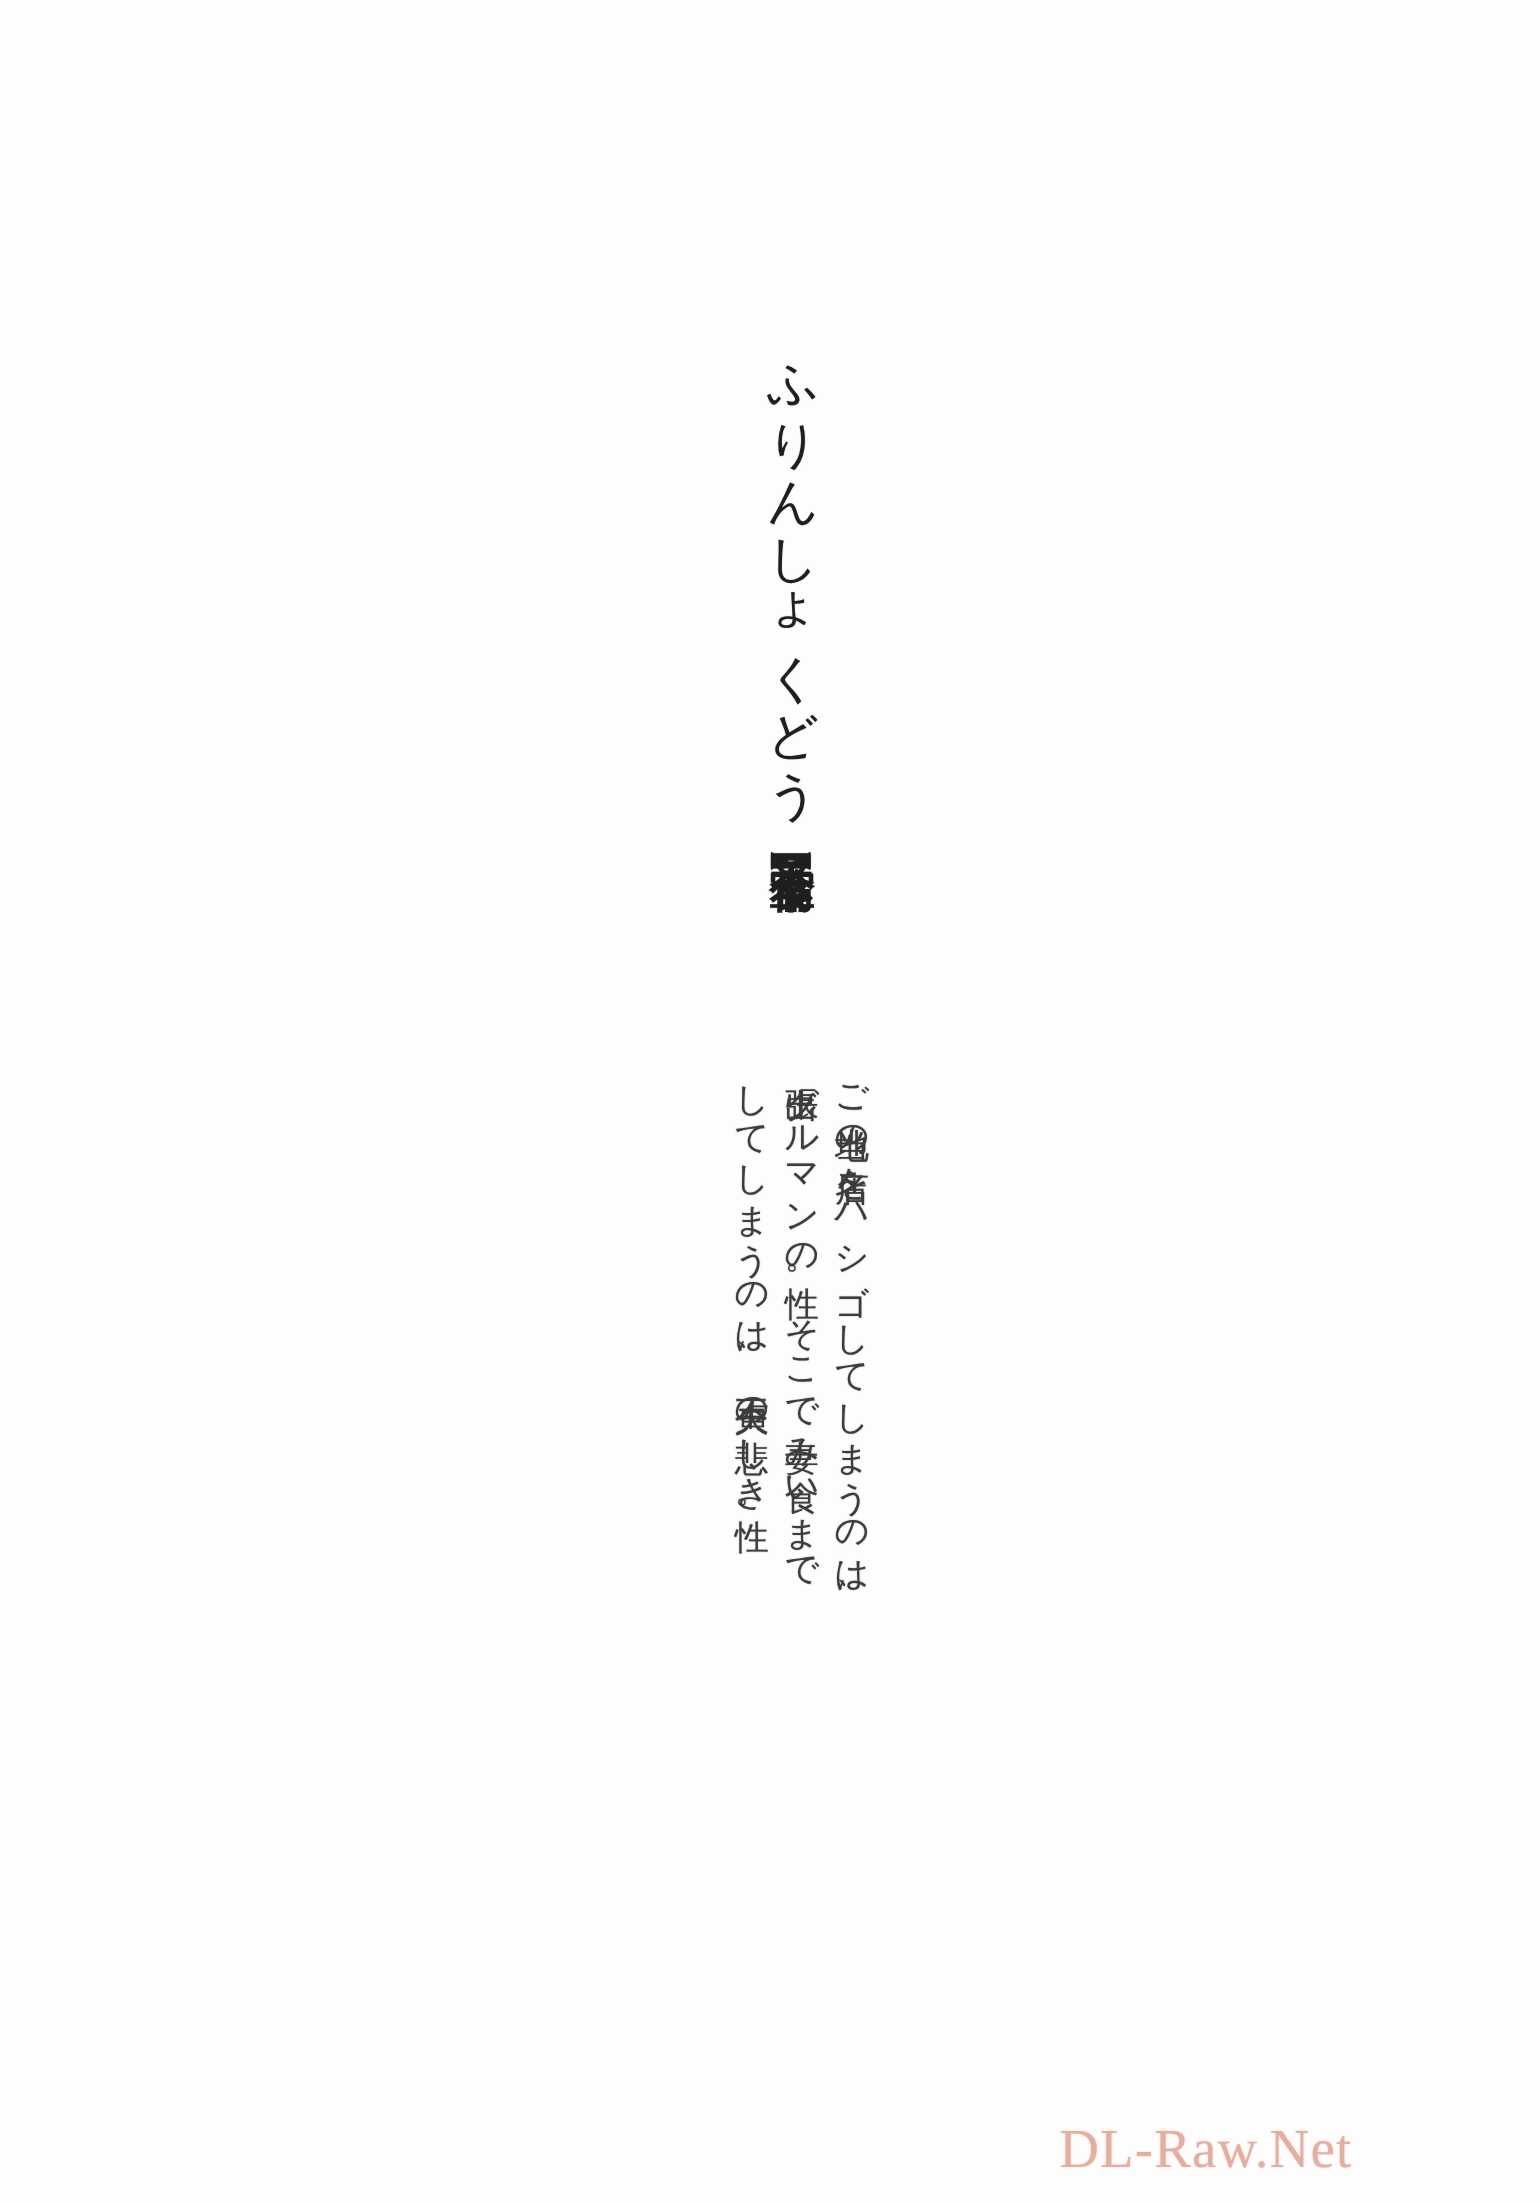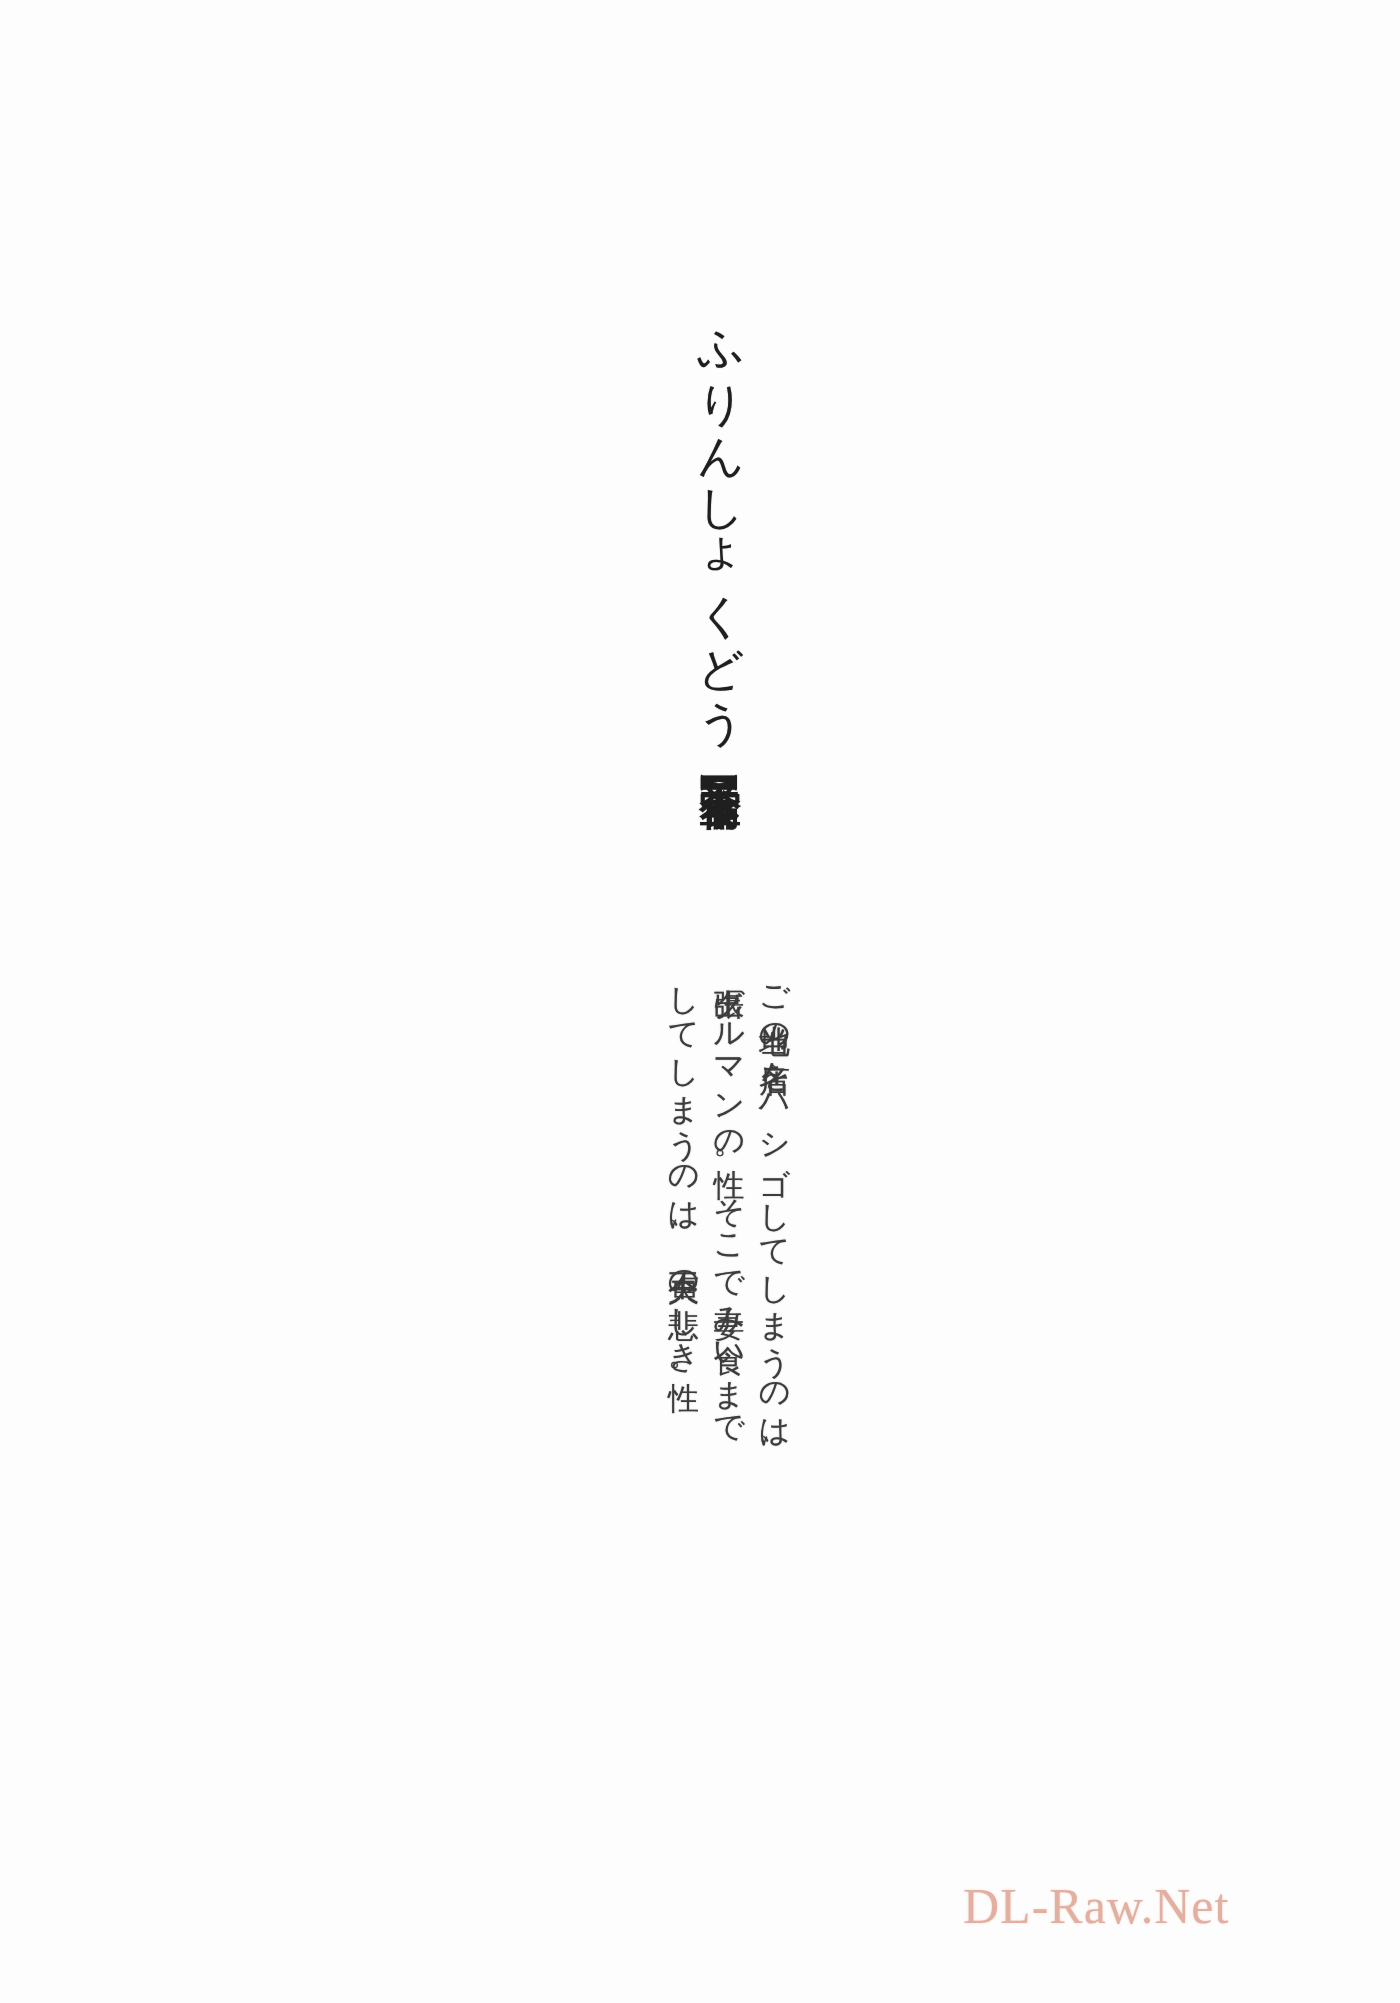--- a/index.html
+++ b/index.html
@@ -57,21 +57,21 @@
     color: #3c3c3c;
     text-shadow: 0 0 1.2px rgba(70,70,70,0.6);
   }
   .tagline .tagline-line {
     white-space: nowrap;
   }
   
   .watermark {
     position: absolute;
     left: 963px;
-    top: 1877px;
+    top: 1924px;
     font-size: 50px;
     font-family: "Liberation Serif", "DejaVu Serif", serif;
     color: #d8927d;
     opacity: 0.72;
     text-shadow: 0 0 2px rgba(222,150,125,0.55);
     letter-spacing: 1px;
     white-space: nowrap;
   }
 </style>
 </head>

